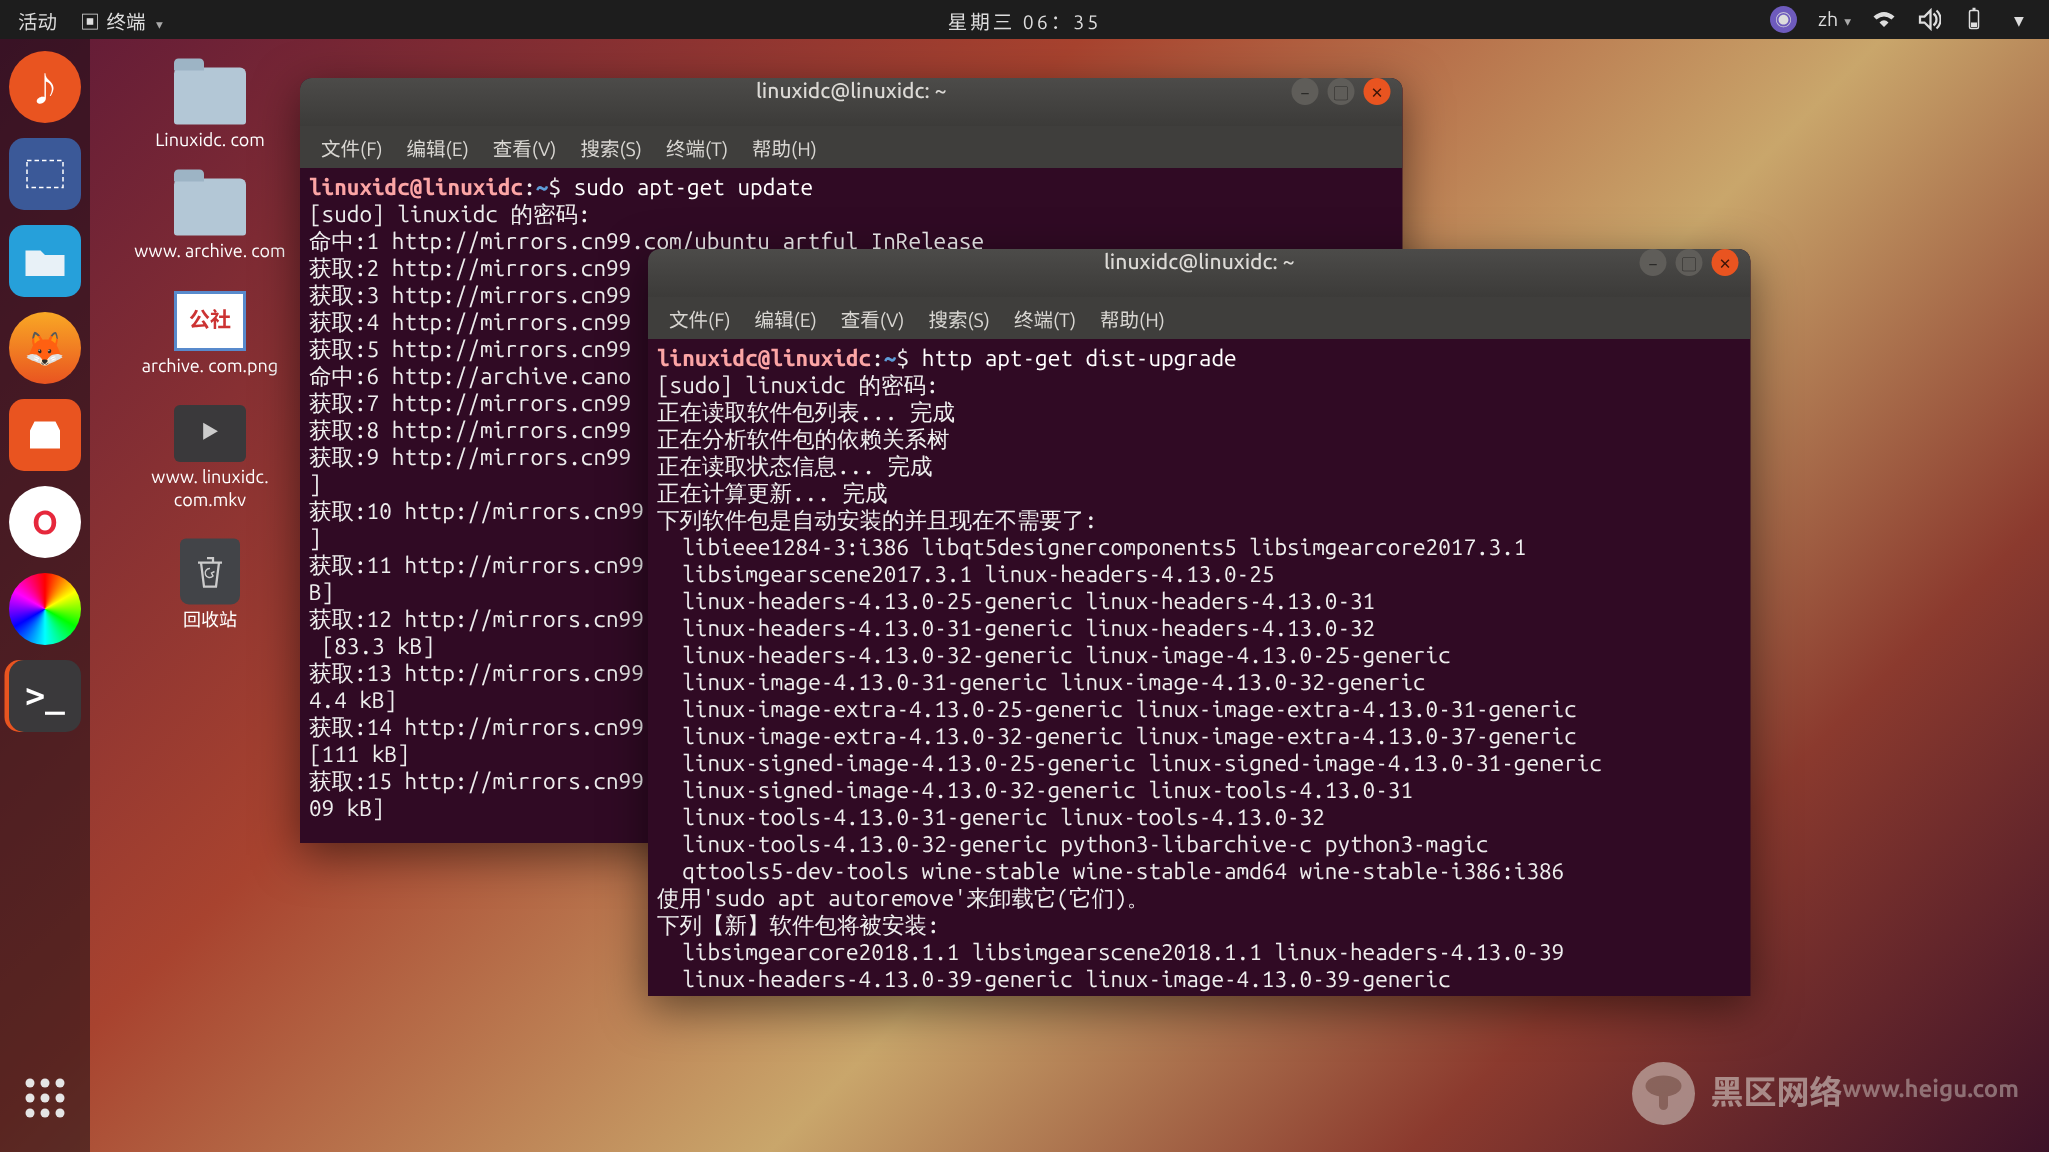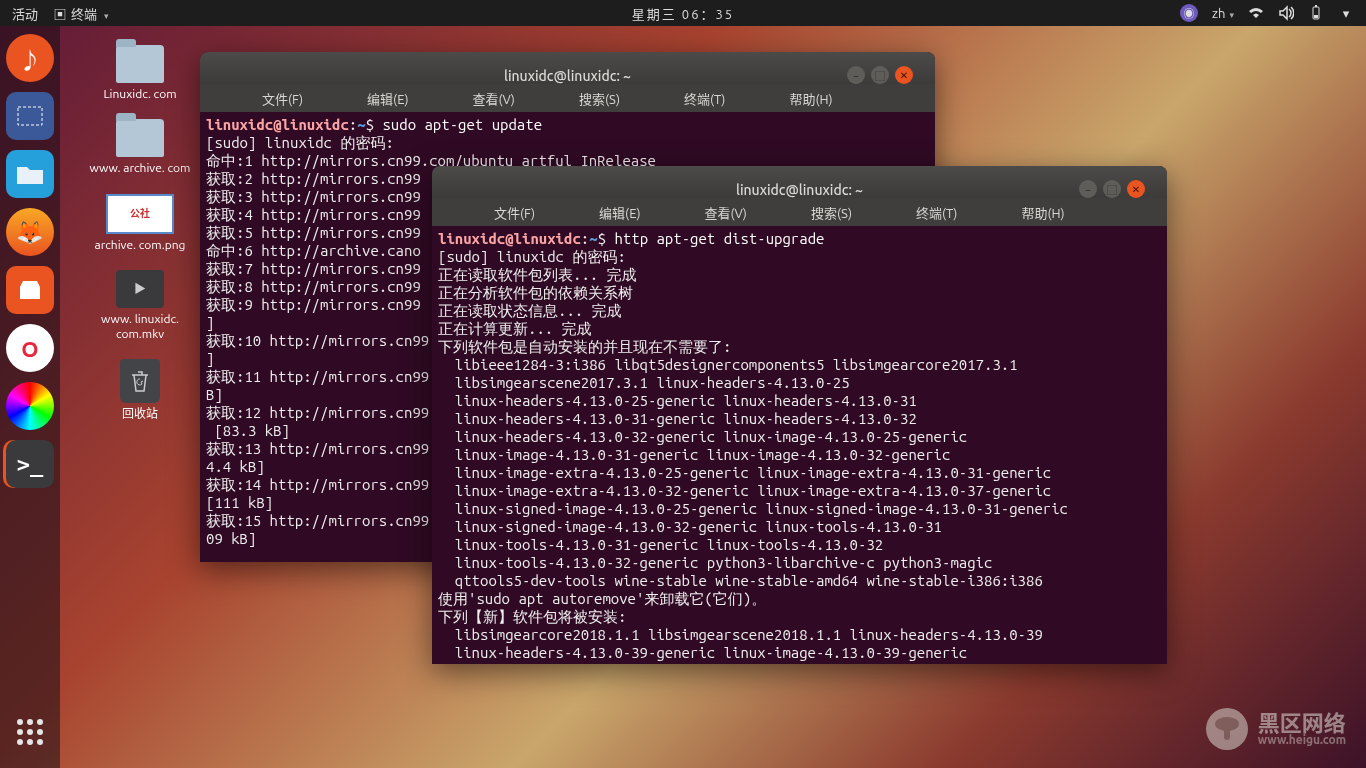--- a/index.html
+++ b/index.html
@@ -38,54 +38,54 @@
 .dock-apps .grid span { width:6px;height:6px;background:#e5e5e5;border-radius:50%; }
 .d-music{background:#e95420;} .d-shot{background:#3b5998;border-radius:10px;} .d-files{background:#26a0da;border-radius:10px;}
 .d-fox{background:linear-gradient(#f9a825,#e95420);} .d-soft{background:#e95420;border-radius:10px;}
 .d-opera{background:#fff;color:#e6283c;} .d-color{background:conic-gradient(red,yellow,lime,cyan,blue,magenta,red);}
 .d-term{background:#3a393b;border-radius:10px;}
 
 .desktop-icons { position:absolute; left:80px; top:45px; width:120px; display:flex;flex-direction:column;gap:18px;z-index:50;justify-content:center;}
 .dicon { display:flex;flex-direction:column;align-items:center;gap:4px;color:#fff;font-size:12px;text-align:center;line-height:1.2;}
 .dicon .folder{width:48px;height:38px;background:#b3c7d6;border-radius:4px 4px 2px 2px;position:relative;}
 .dicon .folder::before{content:"";position:absolute;top:-6px;left:0;width:20px;height:8px;background:#9db4c5;border-radius:3px 3px 0 0;}
-.dicon .img{width:68px;height:40px;background:#fff;border:2px solid #588acc;display:flex;align-items:center;justify-content:center;font-size:10px;color:#c33;font-weight:bold;}
+.dicon .img{width:48px;height:40px;background:#fff;border:2px solid #588acc;display:flex;align-items:center;justify-content:center;font-size:14px;color:#c33;font-weight:bold;}
 .dicon .vid{width:48px;height:38px;background:#3a393b;border-radius:4px;display:flex;align-items:center;justify-content:center;color:#ccc;}
 .dicon .trash{width:40px;height:44px;background:#424448;border-radius:4px 4px 6px 6px;display:flex;align-items:center;justify-content:center;}
 
 .termwin {
   position: absolute; background: #300a24;
   border-radius: 8px 8px 0 0; box-shadow: 0 8px 30px rgba(0,0,0,0.5);
   display: flex; flex-direction: column; overflow: hidden;
 }
 .termwin.back { left: 200px; top: 52px; width: 735px; height: 510px; z-index: 80; }
 .termwin.front { left: 432px; top: 166px; width: 735px; height: 498px; z-index: 100; }
 .titlebar {
   height: 32px; background: linear-gradient(#4c4b49,#3c3b39);
-  display: flex; align-items: flex-end; padding: 0 22px;
+  display: flex; align-items: flex-start; padding: 0 8px;
   color: #dcdad6; font-size: 14px; font-weight: 500;
 }
 .titlebar .title { position:absolute; left:50%; transform:translateX(-50%); }
 .winbtns { margin-left: auto; display:flex; gap:6px; }
 .winbtn { width:18px;height:18px;border-radius:50%;background:#5f5d59;display:flex;align-items:center;justify-content:center;font-size:10px;color:#2b2a28;}
 .winbtn.close{background:#e95420;color:#3a1408;}
 .menubar { height: 28px; background:#3f3e3c;display:flex;align-items:center;padding:0 8px;gap:4px;font-size:13px;color:#d8d6d2;}
-.menubar span{padding:2px 6px;margin-left:48px;}
+.menubar span{padding:2px 6px;}
 .termbody {
   flex: 1; padding: 4px 6px; font-family: "Ubuntu Mono","DejaVu Sans Mono",monospace;
   font-size: 15px; line-height: 18px; color: #eee; white-space: pre; overflow: hidden;
 }
 .termbody .user{color:#fca5a5;font-weight:bold;}
 .termbody .colon{color:#eee;}
 .termbody .path{color:#5e9dd8;font-weight:bold;}
 .termbody .cmd{color:#fff;}
 
 .watermark { position:absolute; right:20px; bottom:18px; display:flex;align-items:center;gap:10px;opacity:0.55;z-index:300;}
 .watermark .logo{width:42px;height:42px;border-radius:50%;background:#d8d4cc;display:flex;align-items:center;justify-content:center;}
-.watermark .txt{color:#e0dcd5;font-size:22px;font-weight:600;display:flex;flex-direction:column;line-height:1;}
+.watermark .txt{color:#e0dcd5;font-size:22px;font-weight:600;display:flex;line-height:1;}
 </style>
 </head>
 <body>
 
 <div class="topbar">
   <div class="left">
     <span>活动</span>
     <span class="dropdown">
       <span class="ico">▣</span>
       <span>终端</span>
@@ -280,15 +280,15 @@
 
 <div class="watermark">
   <div class="logo">
       <svg width="30" height="30" viewBox="0 0 30 30">
         <ellipse cx="15" cy="10" rx="12" ry="7" fill="#9a8f83"></ellipse>
         <rect x="12" y="14" width="6" height="12" rx="3" fill="#9a8f83"></rect>
       </svg>
     </div>
   <div class="txt">
       <span>黑区网络</span>
-      <span style="font-size:12px;opacity:0.8;">www.heigu.com</span>
+      <span style="font-size:16px;opacity:0.8;">www.heigu.com</span>
     </div>
 </div>
 
 </body></html>

